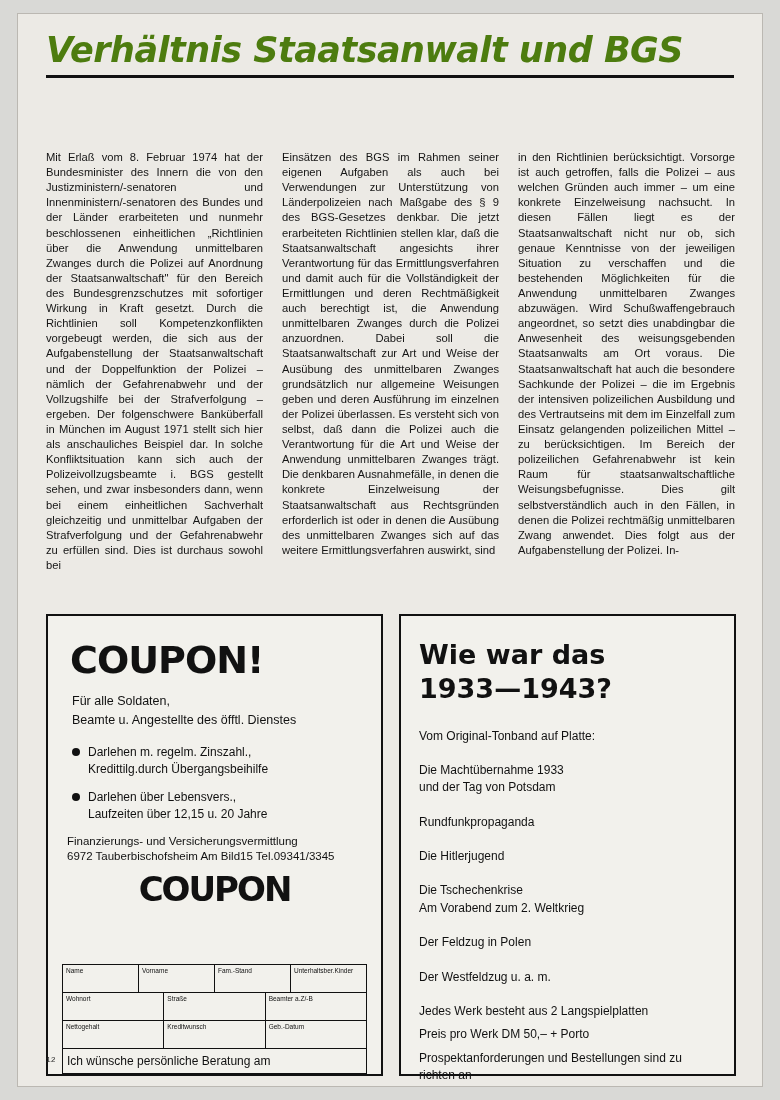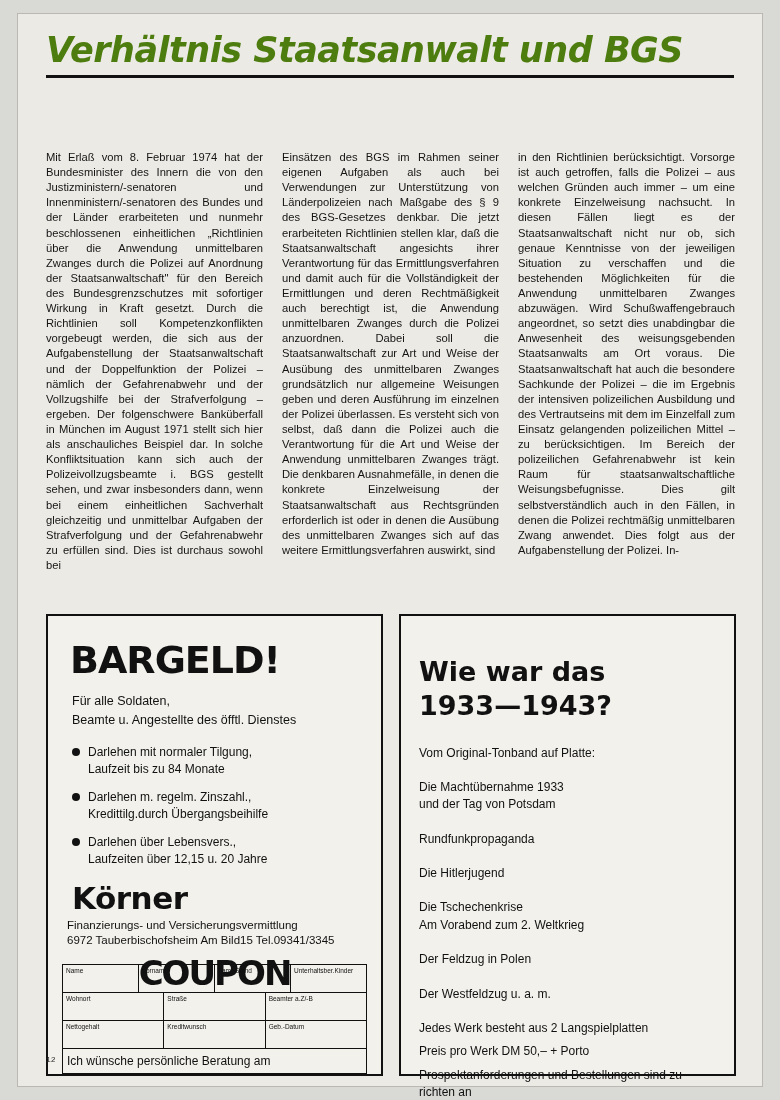--- a/index.html
+++ b/index.html
@@ -89,21 +89,21 @@
   .ad-left {
     width: 337px;
     height: 462px;
     position: relative;
     padding: 0;
   }
   .ad-right {
     width: 337px;
     height: 462px;
     position: relative;
-    padding: 37px 18px;
+    padding: 20px 18px;
     box-sizing: border-box;
   }
 
   
   .bargeld {
     font-family: "DejaVu Sans", sans-serif;
     font-weight: bold;
     font-size: 38px;
     letter-spacing: -1px;
     color: #111;
@@ -241,32 +241,29 @@
           <p>Einsätzen des BGS im Rahmen seiner eigenen Aufgaben als auch bei Verwendungen zur Unterstützung von Länderpolizeien nach Maßgabe des § 9 des BGS-Gesetzes denkbar. Die jetzt erarbeiteten Richtlinien stellen klar, daß die Staatsanwaltschaft angesichts ihrer Verantwortung für das Ermittlungsverfahren und damit auch für die Vollständigkeit der Ermittlungen und deren Rechtmäßigkeit auch berechtigt ist, die Anwendung unmittelbaren Zwanges durch die Polizei anzuordnen. Dabei soll die Staatsanwaltschaft zur Art und Weise der Ausübung des unmittelbaren Zwanges grundsätzlich nur allgemeine Weisungen geben und deren Ausführung im einzelnen der Polizei überlassen. Es versteht sich von selbst, daß dann die Polizei auch die Verantwortung für die Art und Weise der Anwendung unmittelbaren Zwanges trägt. Die denkbaren Ausnahmefälle, in denen die konkrete Einzelweisung der Staatsanwaltschaft aus Rechtsgründen erforderlich ist oder in denen die Ausübung des unmittelbaren Zwanges sich auf das weitere Ermittlungsverfahren auswirkt, sind</p>
         </div>
         <div class="col">
           <p>in den Richtlinien berücksichtigt. Vorsorge ist auch getroffen, falls die Polizei – aus welchen Gründen auch immer – um eine konkrete Einzelweisung nachsucht. In diesen Fällen liegt es der Staatsanwaltschaft nicht nur ob, sich genaue Kenntnisse von der jeweiligen Situation zu verschaffen und die bestehenden Möglichkeiten für die Anwendung unmittelbaren Zwanges abzuwägen. Wird Schußwaffengebrauch angeordnet, so setzt dies unabdingbar die Anwesenheit des weisungsgebenden Staatsanwalts am Ort voraus. Die Staatsanwaltschaft hat auch die besondere Sachkunde der Polizei – die im Ergebnis der intensiven polizeilichen Ausbildung und des Vertrautseins mit dem im Einzelfall zum Einsatz gelangenden polizeilichen Mittel – zu berücksichtigen. Im Bereich der polizeilichen Gefahrenabwehr ist kein Raum für staatsanwaltschaftliche Weisungsbefugnisse. Dies gilt selbstverständlich auch in den Fällen, in denen die Polizei rechtmäßig unmittelbaren Zwang anwendet. Dies folgt aus der Aufgabenstellung der Polizei. In-</p>
         </div>
       </div>
 
       <div class="ads">
 
         <div class="ad ad-left">
-          <div class="bargeld">BARGELD!</div>
+          <div class="bargeld">COUPON!</div>
           <div class="ad-sub">Für alle Soldaten,</div>
           <div class="ad-sub">Beamte u. Angestellte des öfftl. Dienstes</div>
           <ul class="bullets">
-            <li style="white-space:pre-line">Darlehen mit normaler Tilgung,
-Laufzeit bis zu 84 Monate</li>
             <li style="white-space:pre-line">Darlehen m. regelm. Zinszahl.,
 Kredittilg.durch Übergangsbeihilfe</li>
             <li style="white-space:pre-line">Darlehen über Lebensvers.,
 Laufzeiten über 12,15 u. 20 Jahre</li>
           </ul>
-          <div class="koerner">Körner</div>
           <div class="koerner-line">Finanzierungs- und Versicherungsvermittlung</div>
           <div class="koerner-line">6972 Tauberbischofsheim Am Bild15 Tel.09341/3345</div>
           <div class="coupon-word">COUPON</div>
 
           <div class="coupon-box">
             <div class="coupon-row">
               <div class="coupon-cell">Name</div>
               <div class="coupon-cell">Vorname</div>
               <div class="coupon-cell">Fam.-Stand</div>
               <div class="coupon-cell">Unterhaltsber.Kinder</div>

